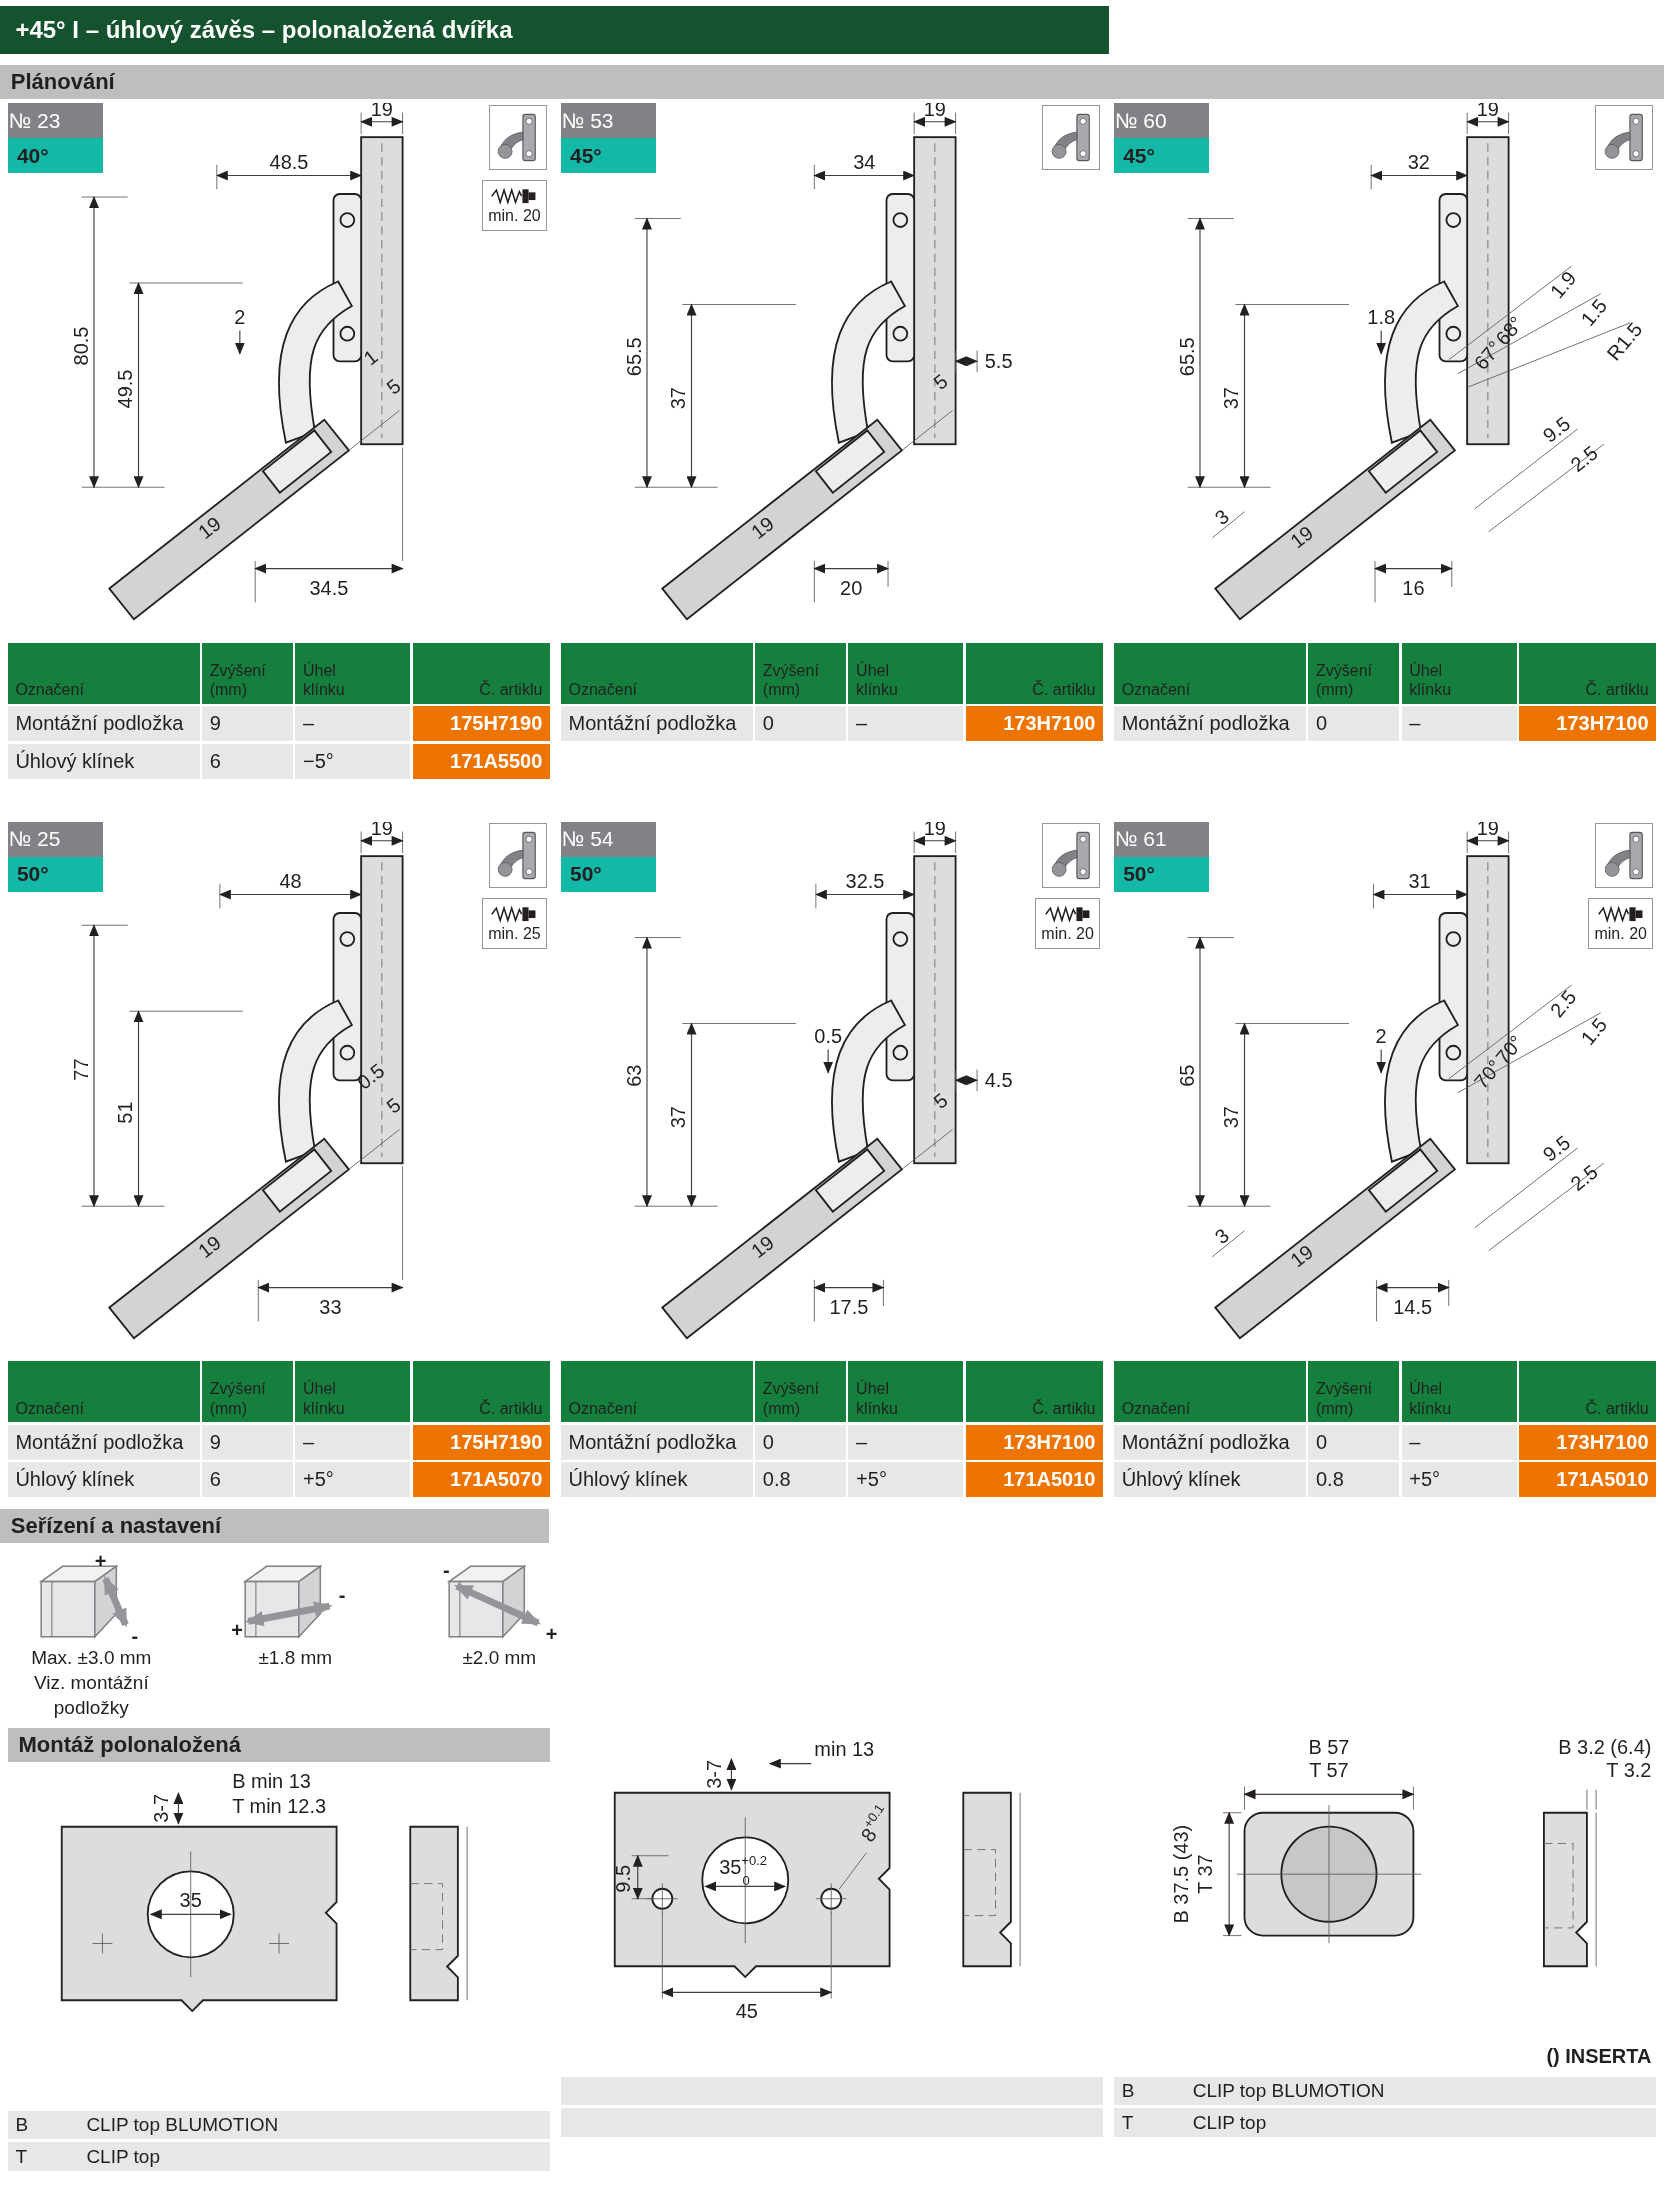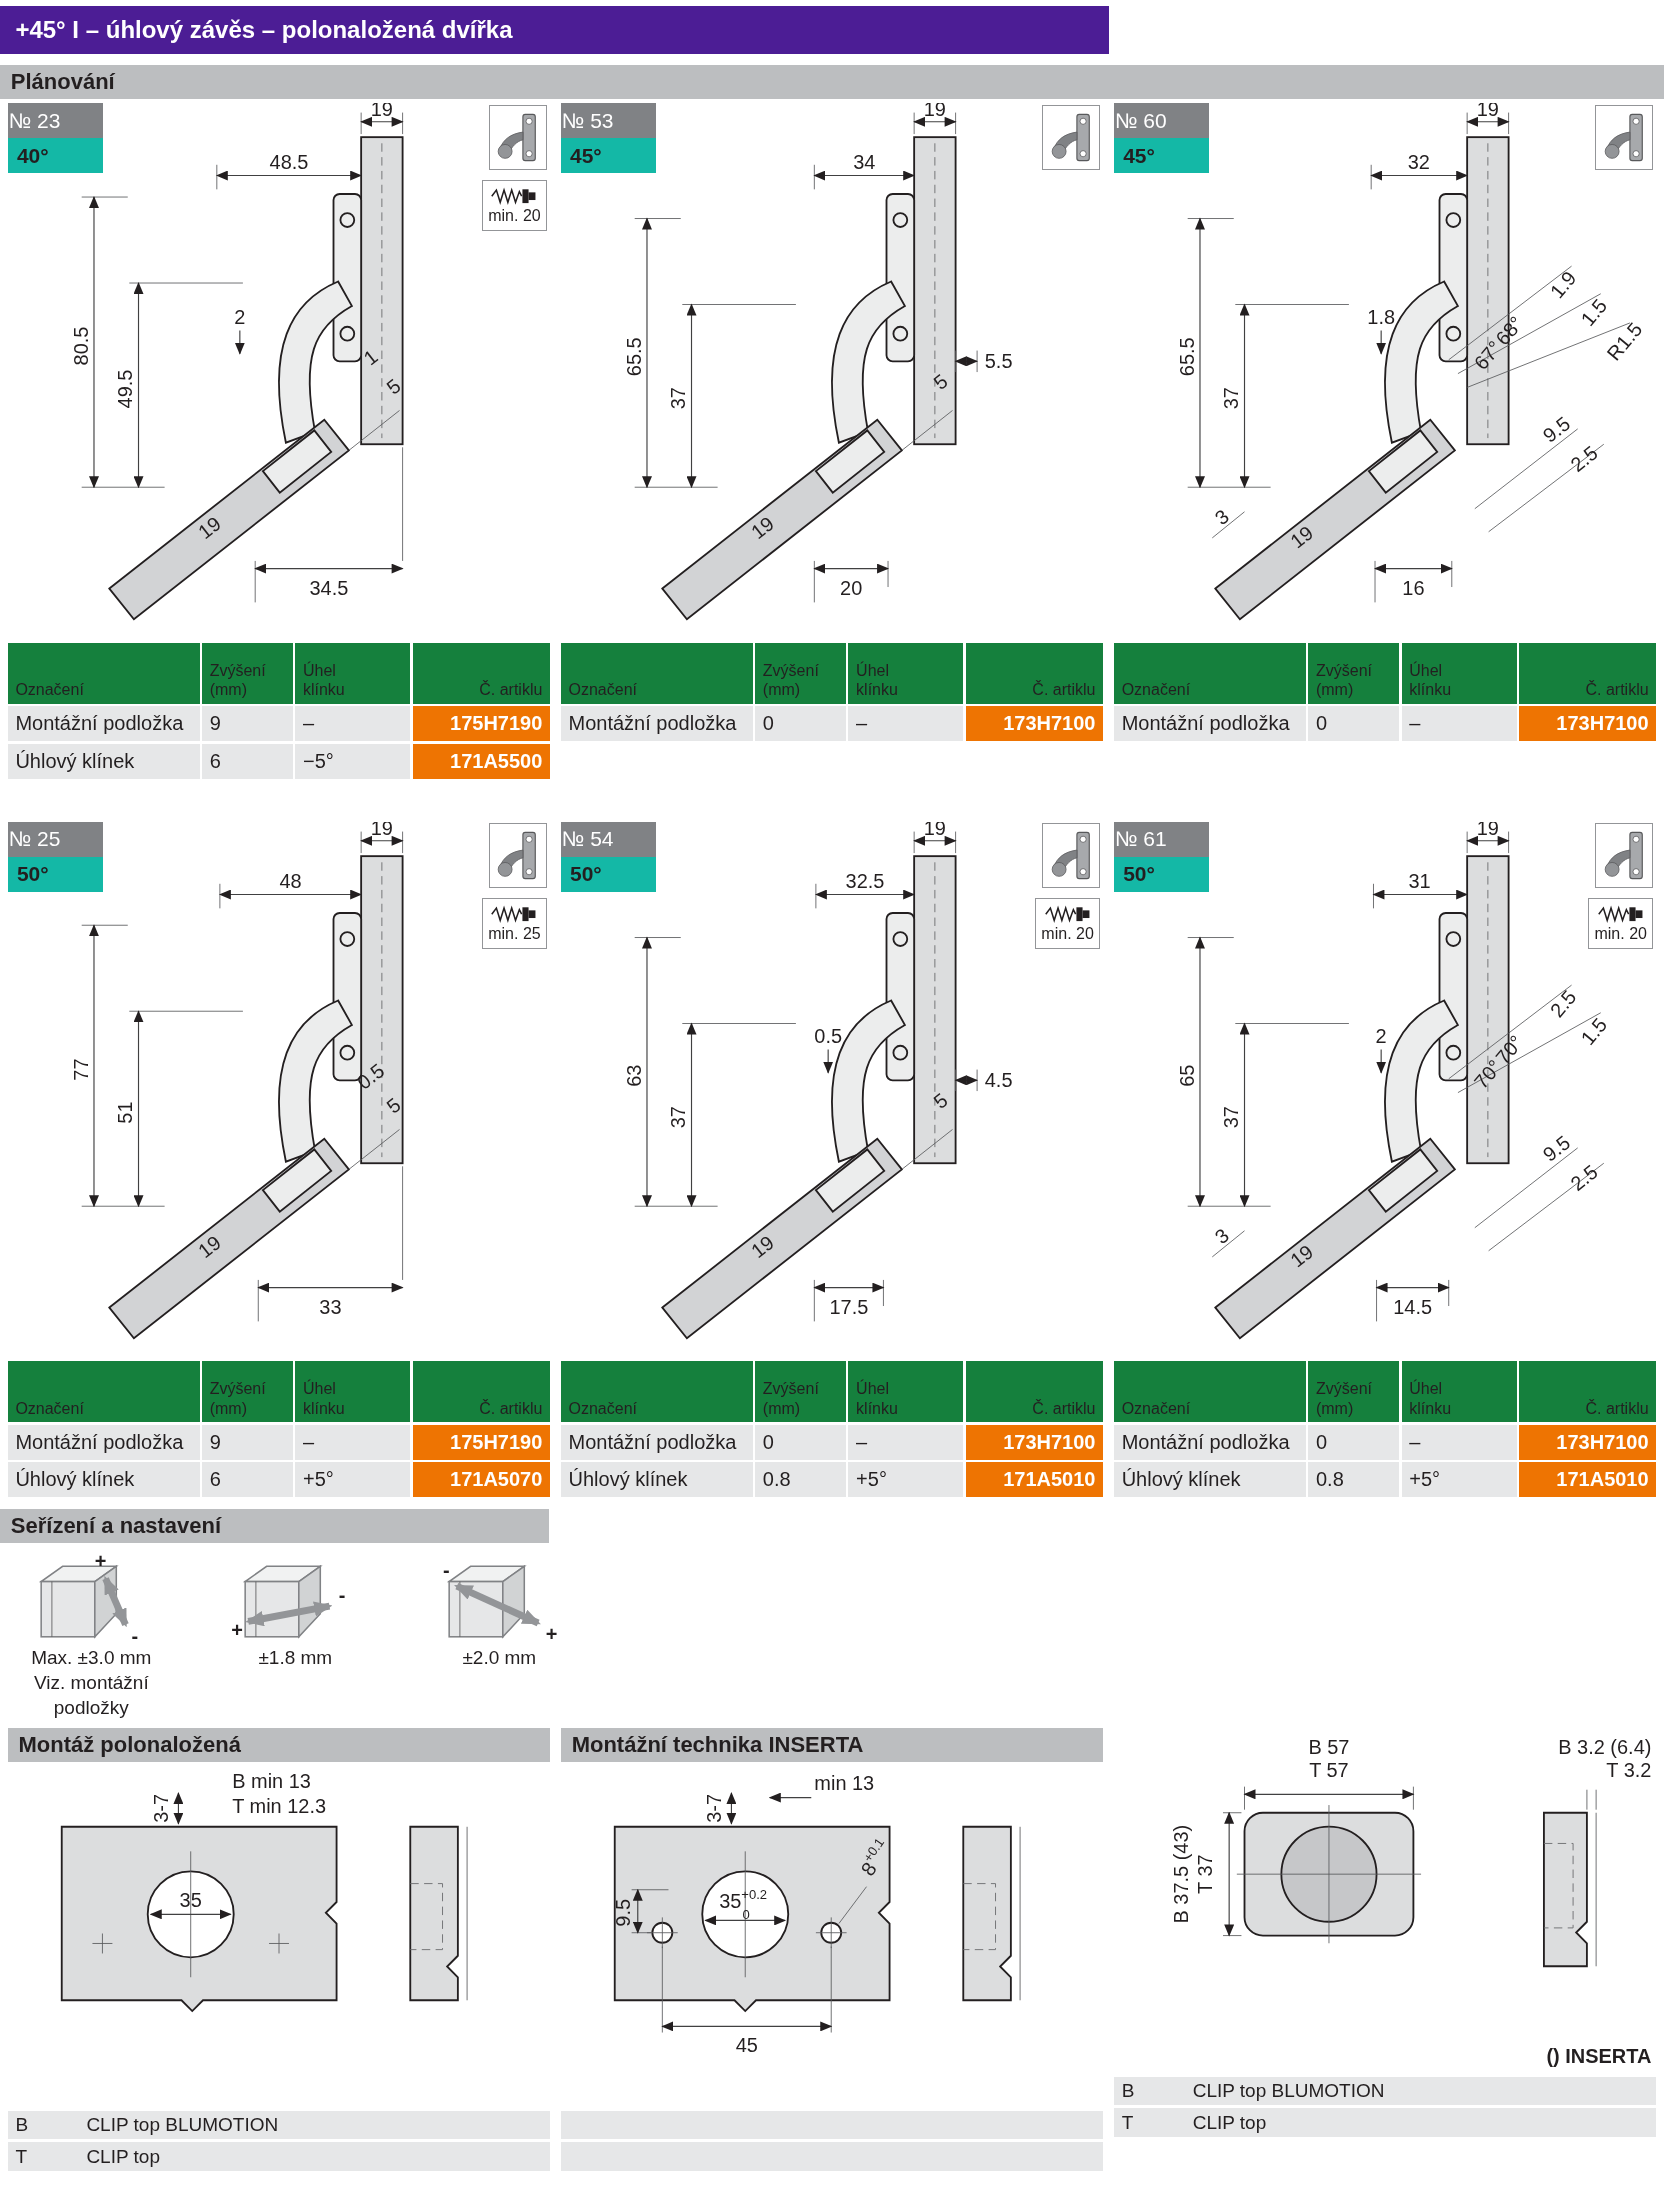--- a/index.html
+++ b/index.html
@@ -1,18 +1,18 @@
 <!DOCTYPE html>
 <html style="font-size:12.3px"><head>
 <meta charset="utf-8">
 <style>
 *{margin:0;padding:0;box-sizing:border-box}
 html,body{background:#fff}
 body{width:1664px;min-height:2205px;font-family:"Liberation Sans",sans-serif;color:#231f20;position:relative}
-.title-bar{margin-top:6.1px;width:1109px;height:48px;background:#4c1d95;color:#fff;font-size:24px;font-weight:bold;display:flex;align-items:center;padding-left:15.4px}
+.title-bar{margin-top:6.1px;width:1109px;height:48px;background:#14532d;color:#fff;font-size:24px;font-weight:bold;display:flex;align-items:center;padding-left:15.4px}
 .bar{background:#bcbec0;height:34px;font-size:22px;font-weight:bold;display:flex;align-items:center;padding-left:10.8px;color:#231f20}
 .plan-bar{margin-top:10.8px;width:100%}
 .panel-grid{margin:4.6px 7.7px 0 7.7px;display:grid;grid-template-columns:repeat(3,1fr);column-gap:10.8px;row-gap:43px}
 .draw-wrap{position:relative;height:532px}
 .badge-no{position:absolute;top:0;left:0;width:95px;height:35px;background:#808285;color:#fff;font-size:21px;display:flex;align-items:center;padding-left:1px;z-index:2}
 .badge-angle{position:absolute;top:35px;left:0;width:95px;height:35px;background:#14b8a6;font-size:21px;font-weight:bold;display:flex;align-items:center;padding-left:9.2px;z-index:2}
 .icon-col{position:absolute;top:1.5px;right:3.1px;display:flex;flex-direction:column;align-items:flex-end;gap:10px;z-index:2}
 .hinge-box{width:58px;height:65px;border:1.5px solid #939598;background:#fff;display:flex;align-items:center;justify-content:center}
 .screw-box{width:65px;height:51px;border:1.5px solid #939598;background:#fff;display:flex;flex-direction:column;align-items:center;justify-content:center;gap:2.3px}
 .screw-box .cap{font-size:16px;line-height:1}
@@ -681,21 +681,20 @@
       <div>B</div>
       <b>CLIP top BLUMOTION</b>
     </div>
     <div class="legend-row">
       <div>T</div>
       <b>CLIP top</b>
     </div>
   </section>
 
   <section>
-    <div class="bar">Montážní technika INSERTA</div>
     <svg width="542" height="343" viewBox="0 0 706 446">
       <g>
         <polygon class="fp" points="70,84 428,84 428,182 414,196 428,210 428,310 254,310 240,324 226,310 70,310"></polygon>
         <circle class="fw" cx="240" cy="198" r="56"></circle>
         <circle class="fw" cx="132" cy="222" r="13"></circle>
         <circle class="fw" cx="352" cy="222" r="13"></circle>
         <line class="thin" x1="240" y1="116" x2="240" y2="280"></line>
         <line class="thin" x1="112" y1="222" x2="152" y2="222"></line>
           <line class="thin" x1="132" y1="202" x2="132" y2="242"></line>
         <line class="thin" x1="332" y1="222" x2="372" y2="222"></line>

